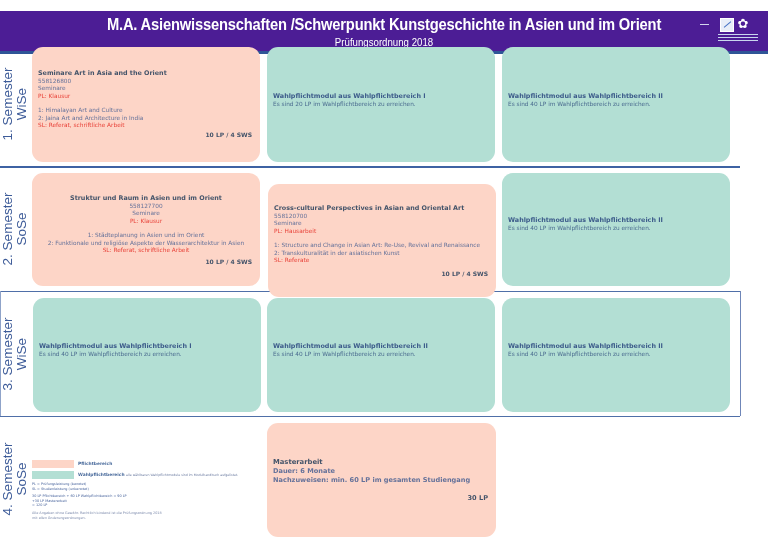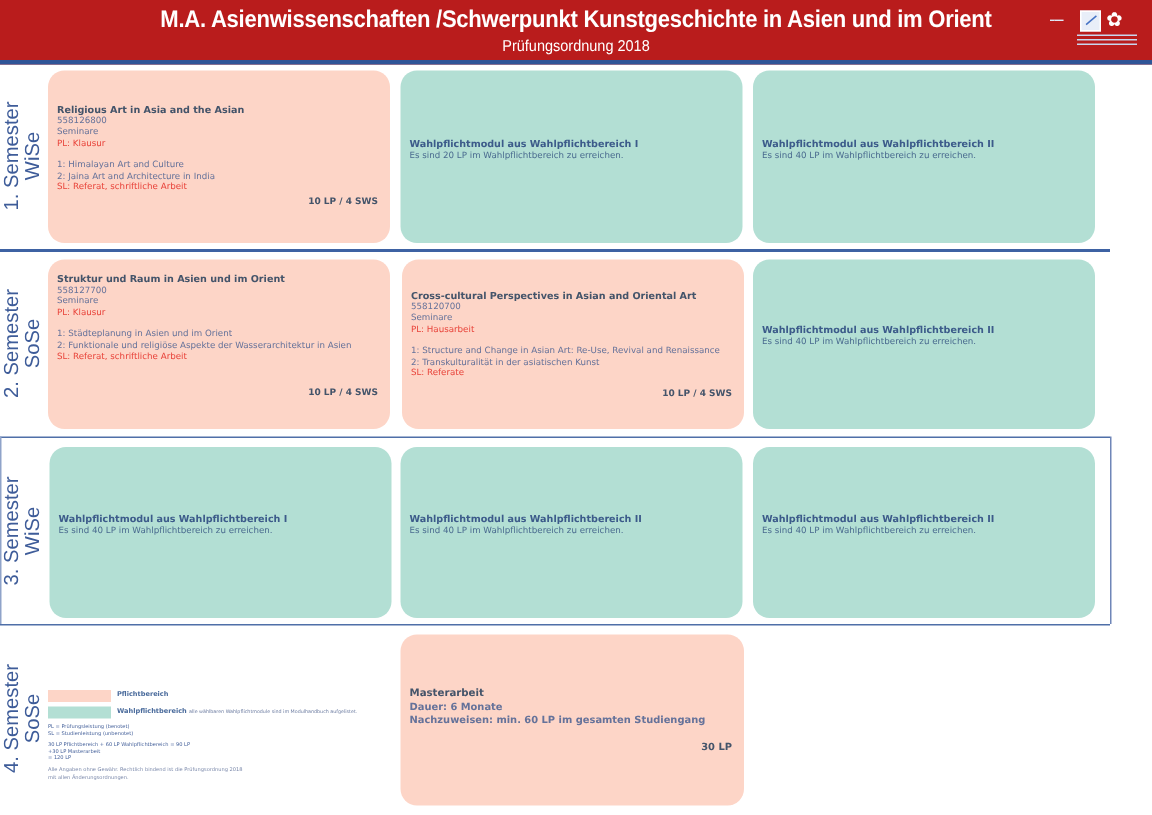--- a/index.html
+++ b/index.html
@@ -1,18 +1,18 @@
 <!DOCTYPE html>
 <html><head>
 <meta charset="utf-8">
 <style>
   html, body { margin:0; padding:0; }
   body { width:768px; height:543px; background:#ffffff; position:relative; overflow:hidden;
          font-family:"Liberation Sans", sans-serif; }
-  .header { position:absolute; left:0; top:0; width:768px; height:40px; background:#b91c1c;
+  .header { position:absolute; left:0; top:11px; width:768px; height:40px; background:#4c1d95;
             border-bottom:3px solid #2f5597; color:#fff; text-align:center; }
   .header .title { position:absolute; left:0; right:0; top:5px; font-size:16px; font-weight:bold;
                    letter-spacing:-0.2px; font-family:"Liberation Sans", sans-serif; transform:scaleX(0.92); }
   .header .subtitle { position:absolute; left:0; right:0; top:25px; font-size:10.5px; transform:scaleX(0.92); }
   .logo { position:absolute; right:10px; top:5px; width:58px; height:30px; }
   .logo .l1 { position:absolute; left:20px; top:2px; width:12px; height:12px; background:#e8eef8; border:1px solid #fff; }
   .logo .l1::after { content:""; position:absolute; left:2px; top:5px; width:9px; height:1px; background:#4472c4; transform:rotate(-40deg); }
   .logo .l2 { position:absolute; left:36px; top:1px; width:14px; height:14px; color:#fff; font-size:13px; line-height:14px; text-align:center; }
   .logo .ltxt { position:absolute; left:0px; top:6px; font-size:3px; color:#dfe7f5; }
   .logo .lsub { position:absolute; left:18px; top:18px; width:40px; height:10px; }
@@ -74,21 +74,21 @@
 
 <div class="sem-label" style="top:45px; height:118px;">
   <div class="rot">
     <div>1. Semester</div>
     <div>WiSe</div>
   </div>
 </div>
 
 <div class="card pflicht" style="left:32px; top:47px; width:228px; height:115px;">
   <div class="inner" style="top:22px;">
-    <div class="t">Religious Art in Asia and the Asian</div>
+    <div class="t">Seminare Art in Asia and the Orient</div>
     <div class="l">558126800</div>
     <div class="l">Seminare</div>
     <div class="red">PL: Klausur</div>
     <div class="gap"></div>
     <div class="l">1: Himalayan Art and Culture</div>
     <div class="l">2: Jaina Art and Architecture in India</div>
     <div class="red">SL: Referat, schriftliche Arbeit</div>
   </div>
   <div class="lp" style="top:84px;">10 LP / 4 SWS</div>
 </div>
@@ -108,34 +108,34 @@
 </div>
 
 <div class="sem-label" style="top:170px; height:118px;">
   <div class="rot">
     <div>2. Semester</div>
     <div>SoSe</div>
   </div>
 </div>
 
 <div class="card pflicht" style="left:32px; top:173px; width:228px; height:113px;">
-  <div class="inner" style="top:9px;">
+  <div class="inner" style="top:21px;text-align:center;">
     <div class="t">Struktur und Raum in Asien und im Orient</div>
     <div class="l">558127700</div>
     <div class="l">Seminare</div>
     <div class="red">PL: Klausur</div>
     <div class="gap"></div>
     <div class="l">1: Städteplanung in Asien und im Orient</div>
     <div class="l">2: Funktionale und religiöse Aspekte der Wasserarchitektur in Asien</div>
     <div class="red">SL: Referat, schriftliche Arbeit</div>
   </div>
   <div class="lp" style="top:85px;">10 LP / 4 SWS</div>
 </div>
 
-<div class="card pflicht" style="left:268px; top:173px; width:228px; height:113px;">
+<div class="card pflicht" style="left:268px; top:184px; width:228px; height:113px;">
   <div class="inner" style="top:20px;">
     <div class="t">Cross-cultural Perspectives in Asian and Oriental Art</div>
     <div class="l">558120700</div>
     <div class="l">Seminare</div>
     <div class="red">PL:  Hausarbeit</div>
     <div class="gap"></div>
     <div class="l">1: Structure and Change in Asian Art: Re-Use, Revival and Renaissance</div>
     <div class="l">2: Transkulturalität in der asiatischen Kunst</div>
     <div class="red">SL: Referate</div>
   </div>

